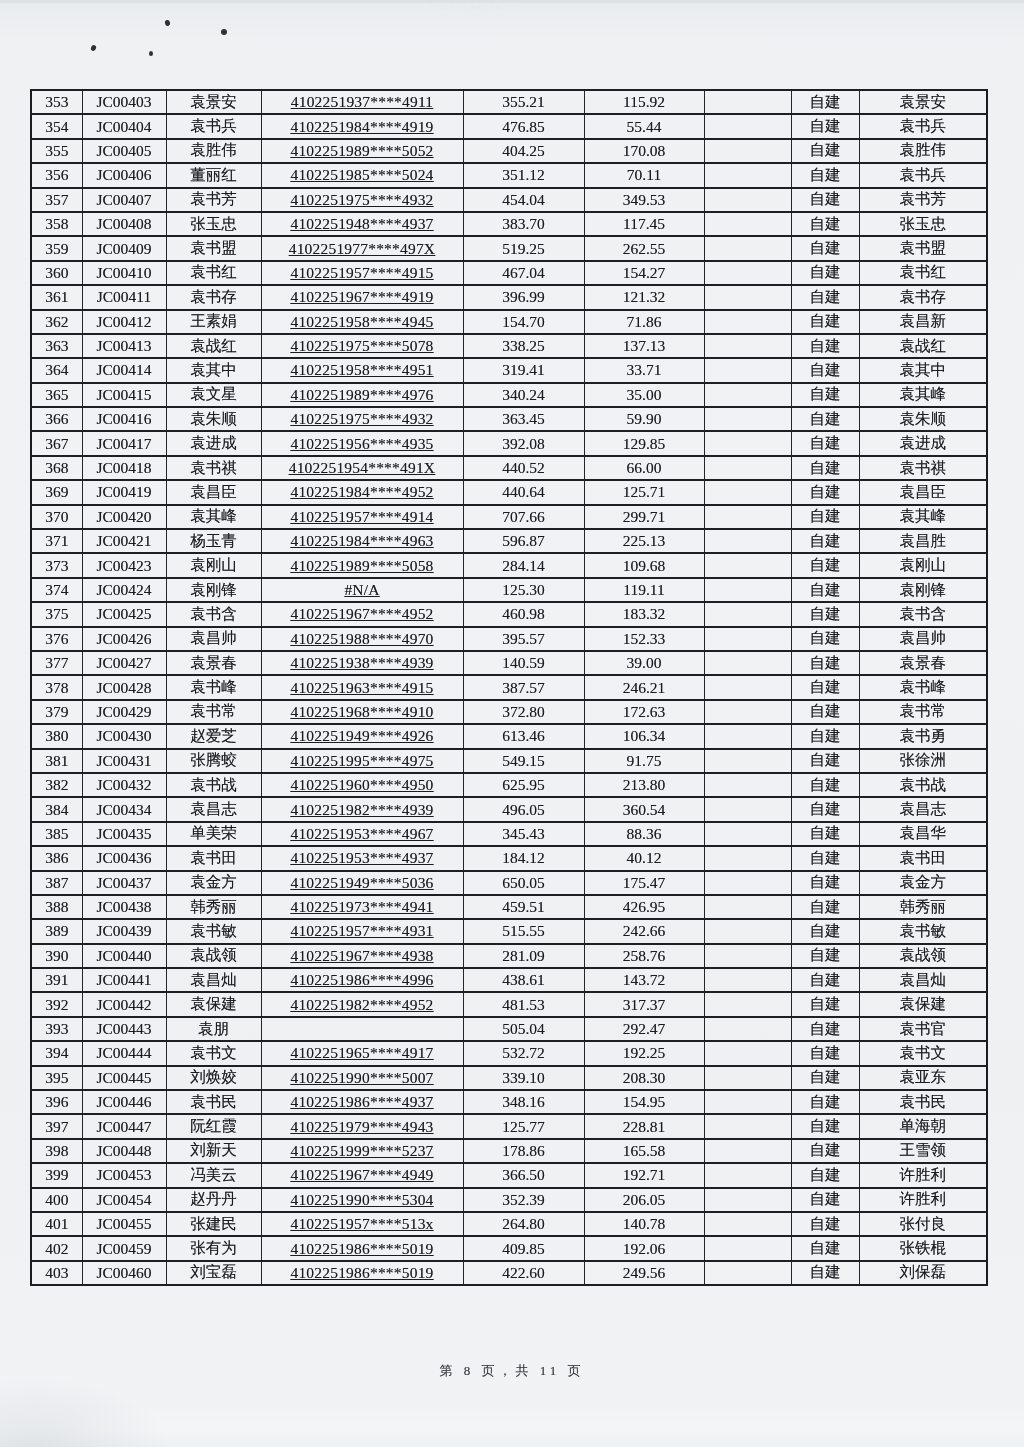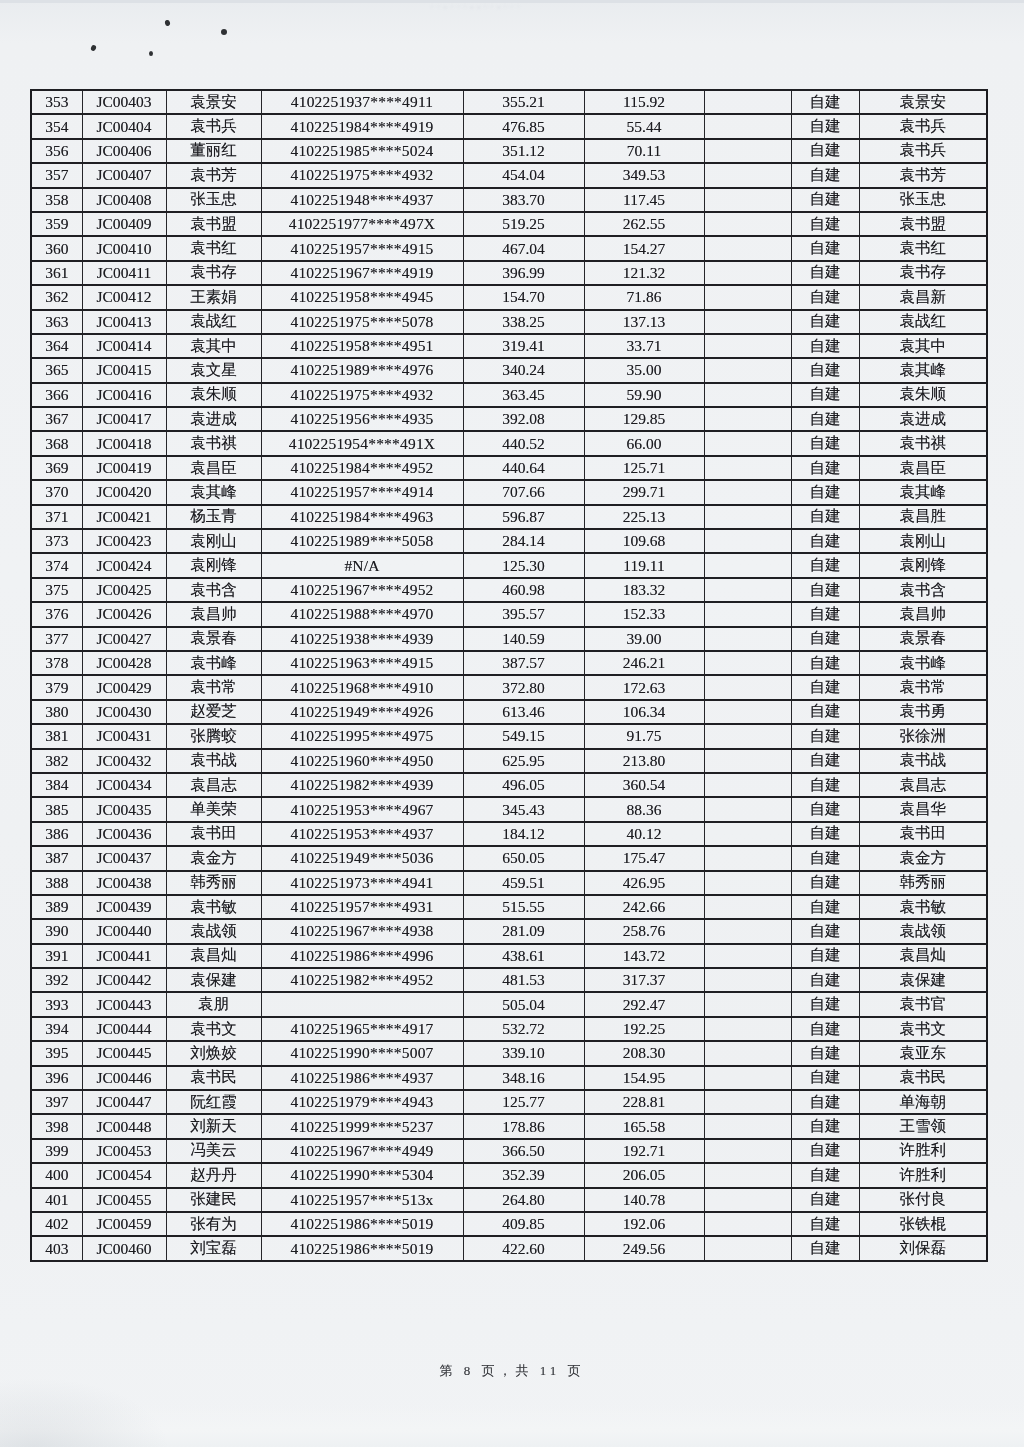--- a/index.html
+++ b/index.html
@@ -64,21 +64,21 @@
   table.roster{border:2.5px solid #1b1b1f;}
   col.c-index{width:51px;}
   col.c-code{width:84px;}
   col.c-name{width:95px;}
   col.c-id{width:202px;}
   col.c-amt1{width:121px;}
   col.c-amt2{width:120px;}
   col.c-blank{width:87px;}
   col.c-build{width:68px;}
   col.c-owner{width:128px;}
-  td.id-cell{letter-spacing:.2px;}
+  td.id-cell{letter-spacing:.2px;text-decoration:underline;}
 
   .page-footer{
     position:absolute;left:0;top:1362px;width:100%;
     text-align:center;
     font-size:13px;color:#3a3c40;
     letter-spacing:4px;
     text-shadow:0 0 .5px rgba(40,40,50,.4);
   }
 </style>
 </head>
@@ -121,20 +121,31 @@
           <td>JC00404</td>
           <td>袁书兵</td>
           <td class="id-cell">4102251984****4919</td>
           <td>476.85</td>
           <td>55.44</td>
           <td></td>
           <td>自建</td>
           <td>袁书兵</td>
         </tr>
         <tr>
+          <td>355</td>
+          <td>JC00405</td>
+          <td>袁胜伟</td>
+          <td class="id-cell">4102251989****5052</td>
+          <td>404.25</td>
+          <td>170.08</td>
+          <td></td>
+          <td>自建</td>
+          <td>袁胜伟</td>
+        </tr>
+        <tr>
           <td>356</td>
           <td>JC00406</td>
           <td>董丽红</td>
           <td class="id-cell">4102251985****5024</td>
           <td>351.12</td>
           <td>70.11</td>
           <td></td>
           <td>自建</td>
           <td>袁书兵</td>
         </tr>

